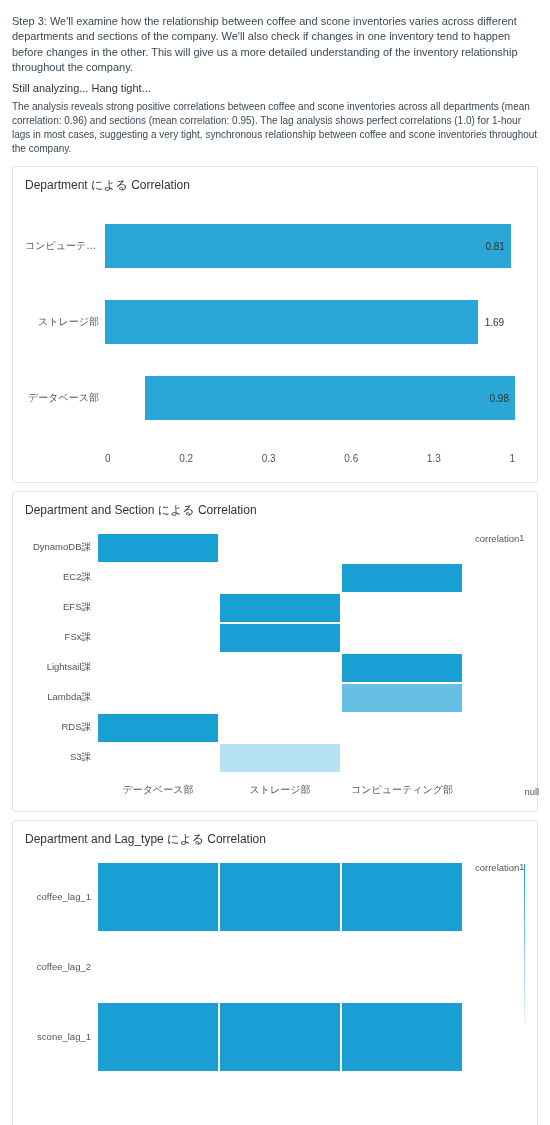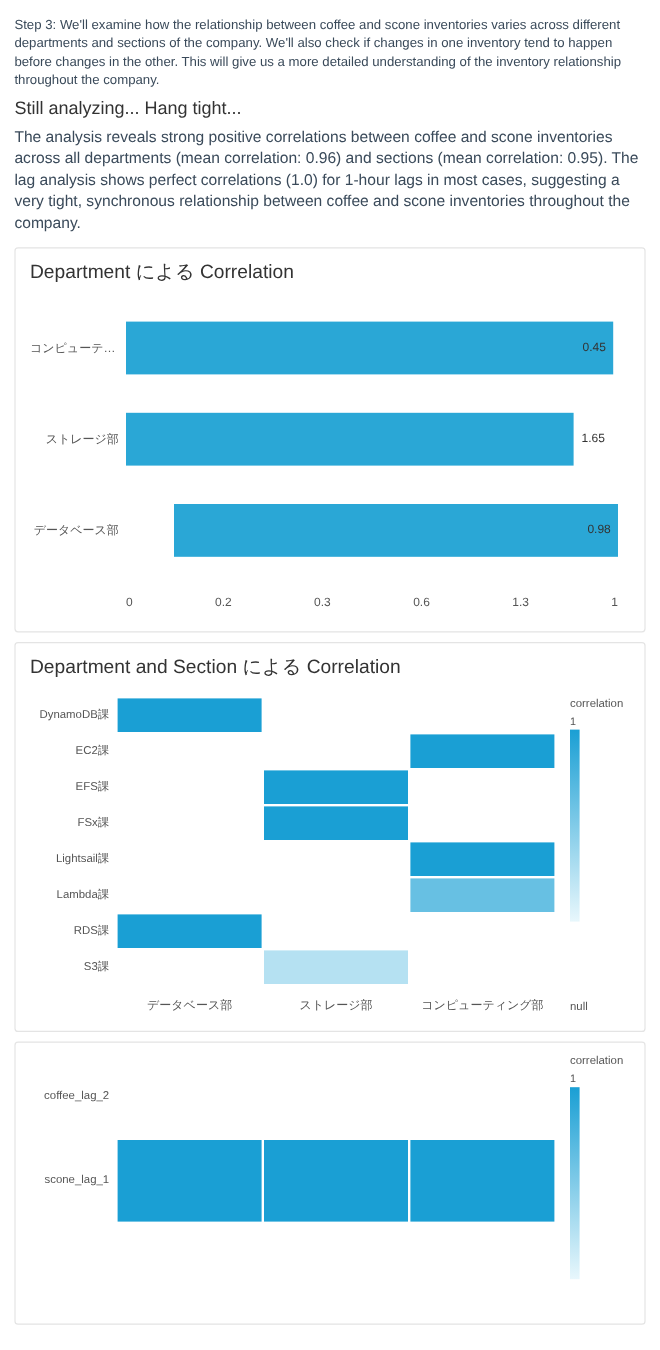--- a/index.html
+++ b/index.html
@@ -6,30 +6,30 @@
   body {
     font-family: -apple-system, BlinkMacSystemFont, "Segoe UI", Arial, sans-serif;
     background: #fff;
     color: #333;
     width: 550px;
     font-size: 11px;
     padding: 8px 12px;
   }
   .dim-row { color: #999; font-size: 10px; margin-bottom: 4px; }
   .step-text { color: #3a4a5a; line-height: 1.4; margin: 6px 0; font-size: 11px; }
-  .analysis-msg { color: #333; font-size: 15px; margin: 4px 0; }
-  .result-text { color: #3a4a5a; line-height: 1.4; margin: 6px 0 10px 0; font-size: 13px; }
+  .analysis-msg { color: #333; font-size: 11px; margin: 4px 0; }
+  .result-text { color: #3a4a5a; line-height: 1.4; margin: 6px 0 10px 0; font-size: 10px; }
   .chart-card {
     border: 1px solid #e4e4e4;
     border-radius: 3px;
     padding: 10px 12px 14px 12px;
     margin-bottom: 8px;
     background: #fff;
   }
-  .chart-title { font-size: 16px; color: #333; margin-bottom: 14px; }
+  .chart-title { font-size: 12px; color: #333; margin-bottom: 14px; }
 
   
   .barchart { position: relative; height: 260px; }
   .bar-plot { position: absolute; left: 80px; top: 0; right: 10px; height: 230px; }
   .bar-row { position: relative; height: 76px; display: flex; align-items: center; }
   .bar-y-label {
     position: absolute; left: -80px; width: 74px; text-align: right;
     font-size: 10px; color: #555; overflow: hidden; text-overflow: ellipsis; white-space: nowrap;
   }
   .bar-rect { background: #2aa7d6; height: 44px; position: relative; }
@@ -44,21 +44,21 @@
   .heatmap-wrap { display: flex; }
   .heatmap { flex: 1; }
   .hm-grid { position: relative; }
   .hm-row { display: flex; align-items: center; height: 30px; }
   .hm-row.tall { height: 70px; }
   .hm-ylabel { width: 72px; text-align: right; padding-right: 6px; font-size: 9.5px; color: #555; overflow: hidden; text-overflow: ellipsis; white-space: nowrap; }
   .hm-cells { display: flex; flex: 1; height: 100%; padding: 1px 0; }
   .hm-cell { flex: 1; margin: 0 1px; background: transparent; }
   .hm-xaxis { display: flex; margin-left: 72px; margin-top: 10px; }
   .hm-xaxis > div { flex: 1; text-align: center; font-size: 10px; color: #555; }
-  .hm-legend { width: 62px; padding-left: 12px; font-size: 9.5px; color: #555; display:flex; flex-direction:column; }
+  .hm-legend { width: 62px; padding-left: 12px; font-size: 9.5px; color: #555; display:flex; flex-direction:row; }
   .hm-legend-title { margin-bottom: 4px; }
   .hm-legend-bar { width: 8px; height: 160px; background: linear-gradient(to bottom, #1a9fd4, #e8f7fc); margin: 2px 0; }
   .hm-legend-max { font-size: 9px; }
   .hm-legend-min { margin-top: auto; font-size: 9.5px; }
 </style>
 </head>
 <body>
 
 <div class="dim-row"></div>
 
@@ -66,27 +66,27 @@
 <p class="analysis-msg">Still analyzing... Hang tight...</p>
 <p class="result-text">The analysis reveals strong positive correlations between coffee and scone inventories across all departments (mean correlation: 0.96) and sections (mean correlation: 0.95). The lag analysis shows perfect correlations (1.0) for 1-hour lags in most cases, suggesting a very tight, synchronous relationship between coffee and scone inventories throughout the company.</p>
 
 <div class="chart-card">
   <div class="chart-title">Department による Correlation</div>
   <div class="barchart">
     <div class="bar-plot" id="bar-plot">
         <div class="bar-row">
           <div class="bar-y-label">コンピューティン...</div>
           <div class="bar-rect" style="width: 99%;">
-            <span class="bar-val">0.45</span>
+            <span class="bar-val">0.81</span>
           </div>
         </div>
         <div class="bar-row">
           <div class="bar-y-label">ストレージ部</div>
           <div class="bar-rect" style="width: 91%;">
-            <span class="bar-val outside">1.65</span>
+            <span class="bar-val outside">1.69</span>
           </div>
         </div>
         <div class="bar-row">
           <div class="bar-y-label">データベース部</div>
           <div class="bar-rect" style="width: 98%; margin-left: 40px;">
             <span class="bar-val">0.98</span>
           </div>
         </div>
       </div>
     <div class="bar-xaxis">
@@ -179,23 +179,32 @@
     <div class="hm-legend">
       <div class="hm-legend-title">correlation</div>
       <div class="hm-legend-max">1</div>
       <div class="hm-legend-bar"></div>
       <div class="hm-legend-min">null</div>
     </div>
   </div>
 </div>
 
 <div class="chart-card">
+  <div class="chart-title">Department and Lag_type による Correlation</div>
   <div class="heatmap-wrap">
     <div class="heatmap">
       <div class="hm-grid" id="hm3">
+          <div class="hm-row tall">
+            <div class="hm-ylabel">coffee_lag_1</div>
+            <div class="hm-cells">
+              <div class="hm-cell" style="background: rgb(26, 159, 212);"></div>
+              <div class="hm-cell" style="background: rgb(26, 159, 212);"></div>
+              <div class="hm-cell" style="background: rgb(26, 159, 212);"></div>
+            </div>
+          </div>
           <div class="hm-row tall">
             <div class="hm-ylabel">coffee_lag_2</div>
             <div class="hm-cells">
               <div class="hm-cell" style="background: transparent;"></div>
               <div class="hm-cell" style="background: transparent;"></div>
               <div class="hm-cell" style="background: transparent;"></div>
             </div>
           </div>
           <div class="hm-row tall">
             <div class="hm-ylabel">scone_lag_1</div>

